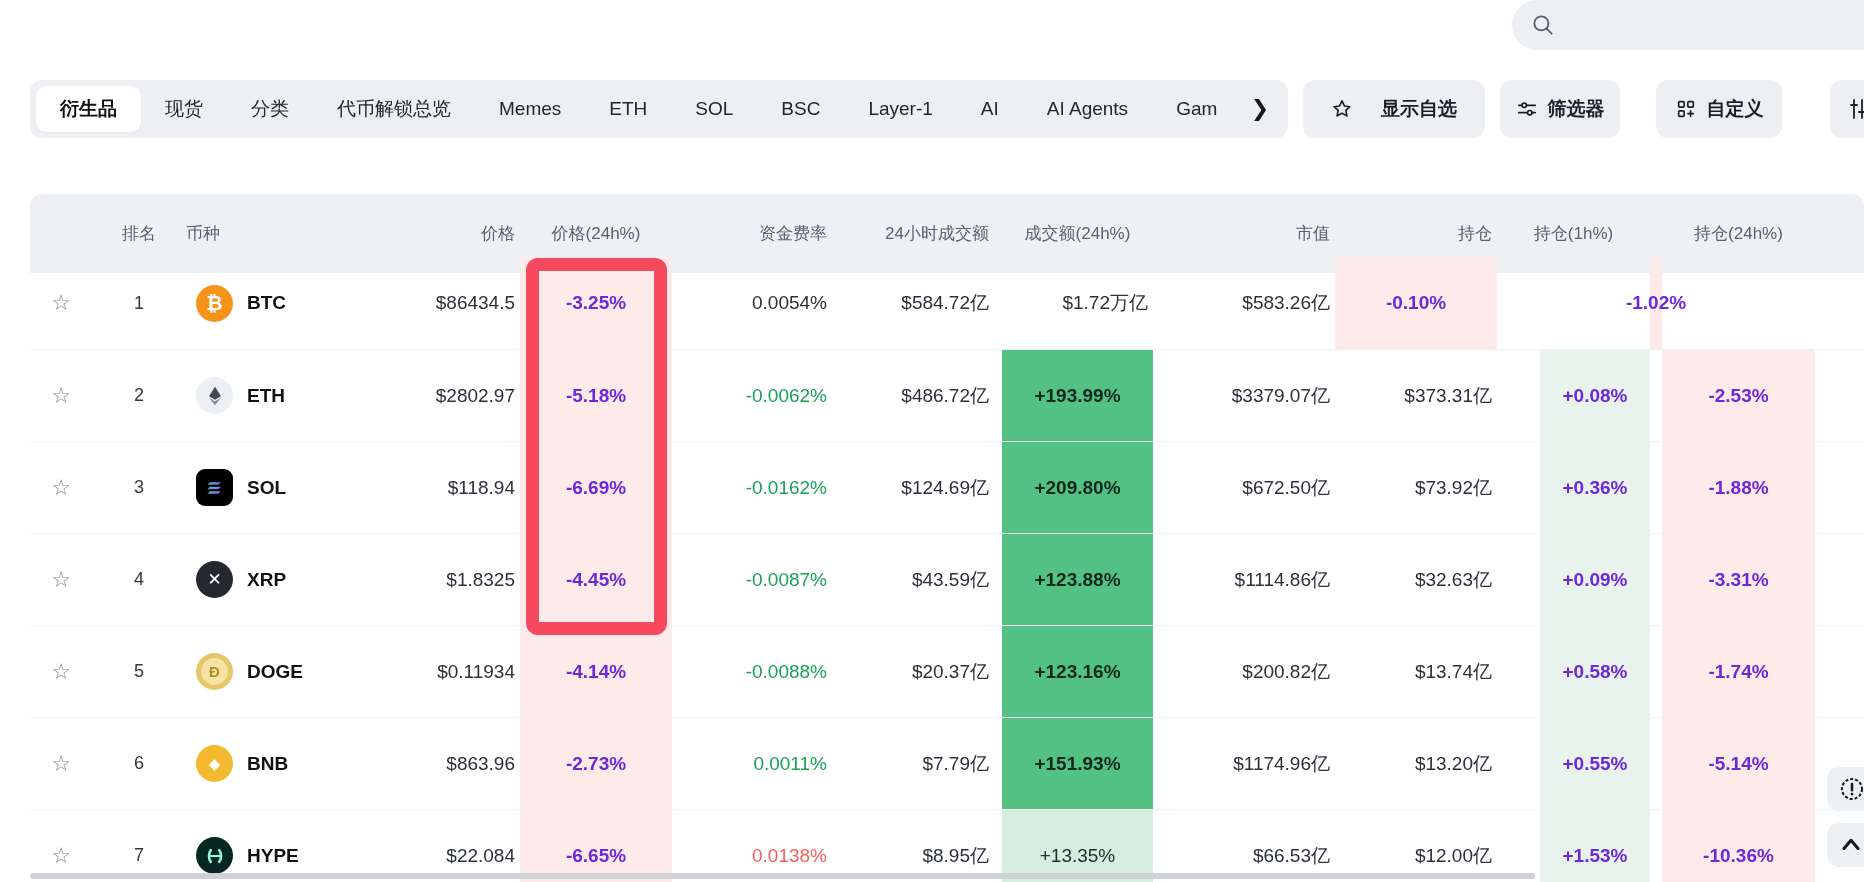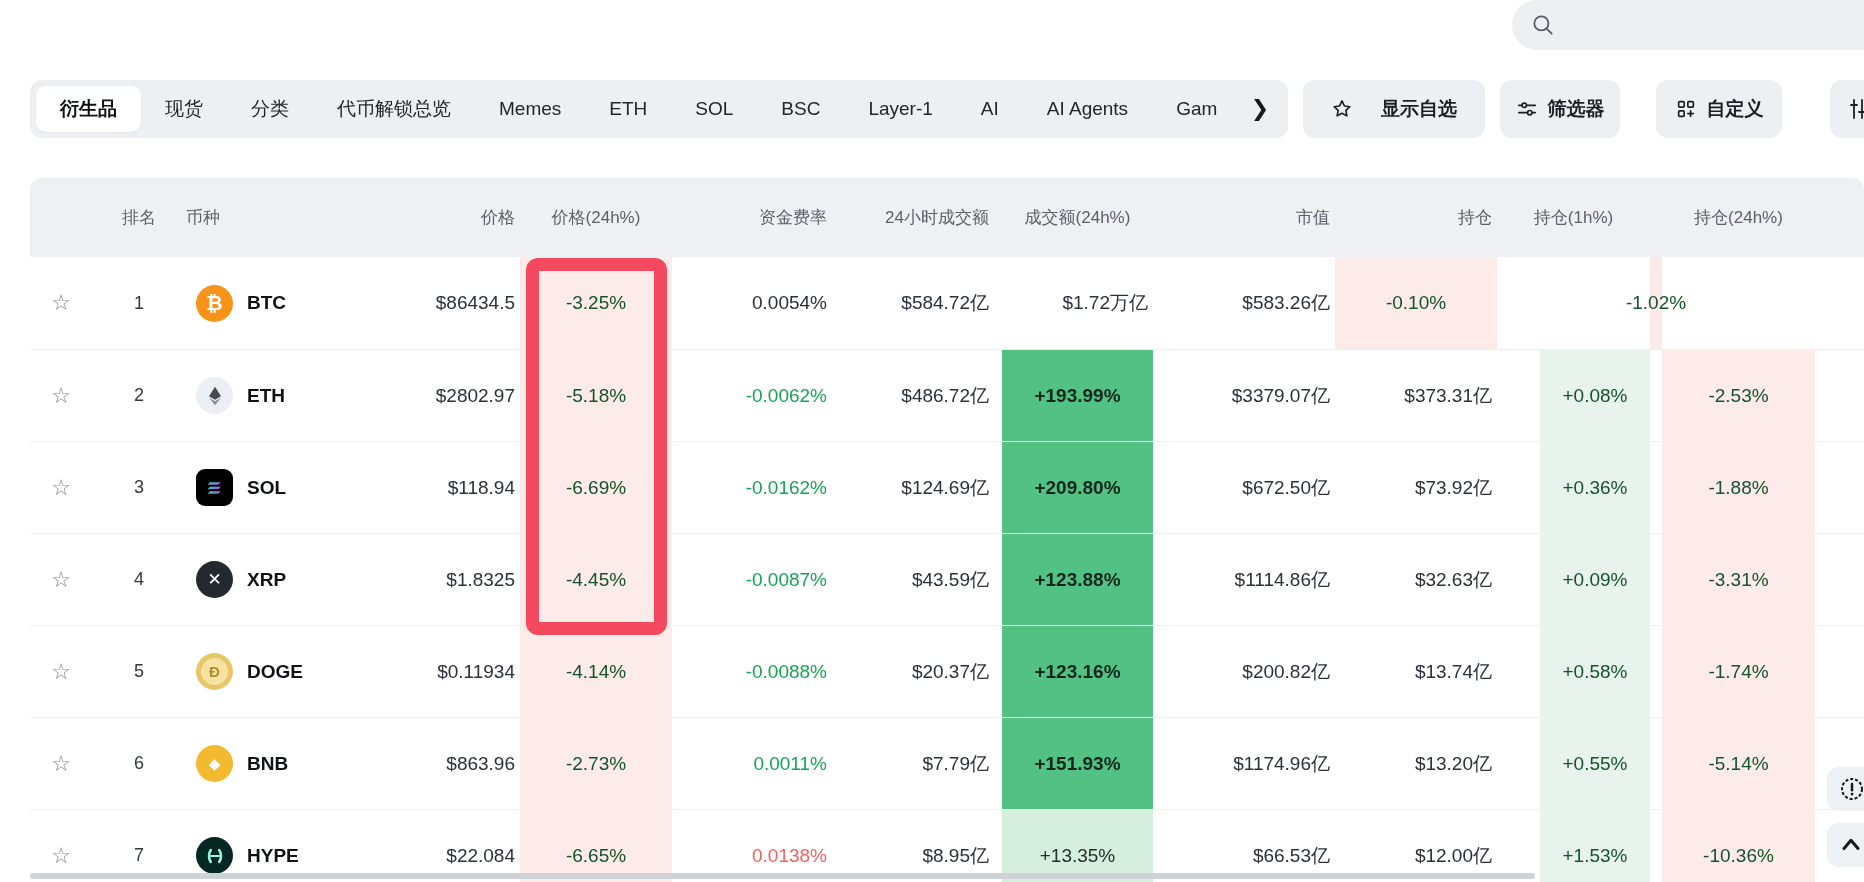--- a/index.html
+++ b/index.html
@@ -22,39 +22,39 @@
   .tab{height:46px;display:flex;align-items:center;padding:8px 24px;font-size:19px;color:#23262d;border-radius:10px;white-space:nowrap;cursor:pointer;}
   .tab.active{background:#fff;font-weight:700;color:#0e1013;box-shadow:0 1px 2px rgba(0,0,0,.04);}
   .tab-chevron{position:absolute;right:6px;top:0;height:58px;width:44px;display:flex;align-items:center;justify-content:center;
     background:linear-gradient(to right, rgba(237,239,242,0), var(--panel) 45%);font-size:22px;font-weight:700;color:#16181c;}
 
   .tool-btn{position:absolute;top:80px;height:58px;background:var(--panel);border-radius:12px;display:flex;align-items:center;justify-content:center;gap:10px;font-size:19px;font-weight:700;color:#1b1e24;cursor:pointer;}
   .tool-btn svg{display:block;}
 
   
   .grid{display:grid;grid-template-columns:62px 94px 164px 170px 152px 160px 162px 8px 151px 182px 162px 153px 12px 153px 49px;}
-  .thead{position:absolute;left:30px;top:178px;width:1834px;height:79px;background:var(--header-bg);border-radius:12px 12px 0 0;}
+  .thead{position:absolute;left:30px;top:194px;width:1834px;height:79px;background:var(--header-bg);border-radius:12px 12px 0 0;}
   .thead .hc{display:flex;align-items:center;font-size:17px;color:var(--muted);white-space:nowrap;}
   .hc.r{justify-content:flex-end;padding-right:5px;}
   .hc.c{justify-content:center;}
   .hc.l{justify-content:flex-start;}
 
   .tbody{position:absolute;left:30px;top:257px;width:1834px;}
   .row{height:92px;position:relative;cursor:pointer;}
   .row + .row{border-top:1px solid var(--sep);}
   .cell{display:flex;align-items:center;font-size:19px;color:var(--text);white-space:nowrap;}
   .cell.r{justify-content:flex-end;padding-right:5px;}
   .cell.c{justify-content:center;}
   .star-cell{justify-content:center;font-size:22px;color:#82878f;cursor:pointer;}
   .rank-cell{justify-content:center;color:#32363d;font-size:18px;}
   .coin-cell{gap:14px;padding-left:10px;}
   .coin-sym{font-weight:700;color:var(--text-dark);font-size:19px;}
   .coin-ic{width:37px;height:37px;border-radius:50%;display:flex;align-items:center;justify-content:center;flex:none;}
   .fund{font-weight:400;}
-  .pct{font-weight:400;color:#14532d;}
+  .pct{font-weight:700;color:#6d28d9;}
   .bg-pink{background:var(--pink);}
   .bg-pale-green{background:var(--pale-green);margin-left:43px;}
   .bg-light-green{background:var(--light-green);}
   .bg-strong-green{background:var(--strong-green);}
   .vol-strong{color:#11271c;font-weight:600;}
   .vol-light{color:#20302a;font-weight:500;}
 
   
   .red-box{position:absolute;left:526px;top:258px;width:141px;height:377px;border:13px solid var(--red-box);border-radius:12px;pointer-events:none;z-index:5;}
 

